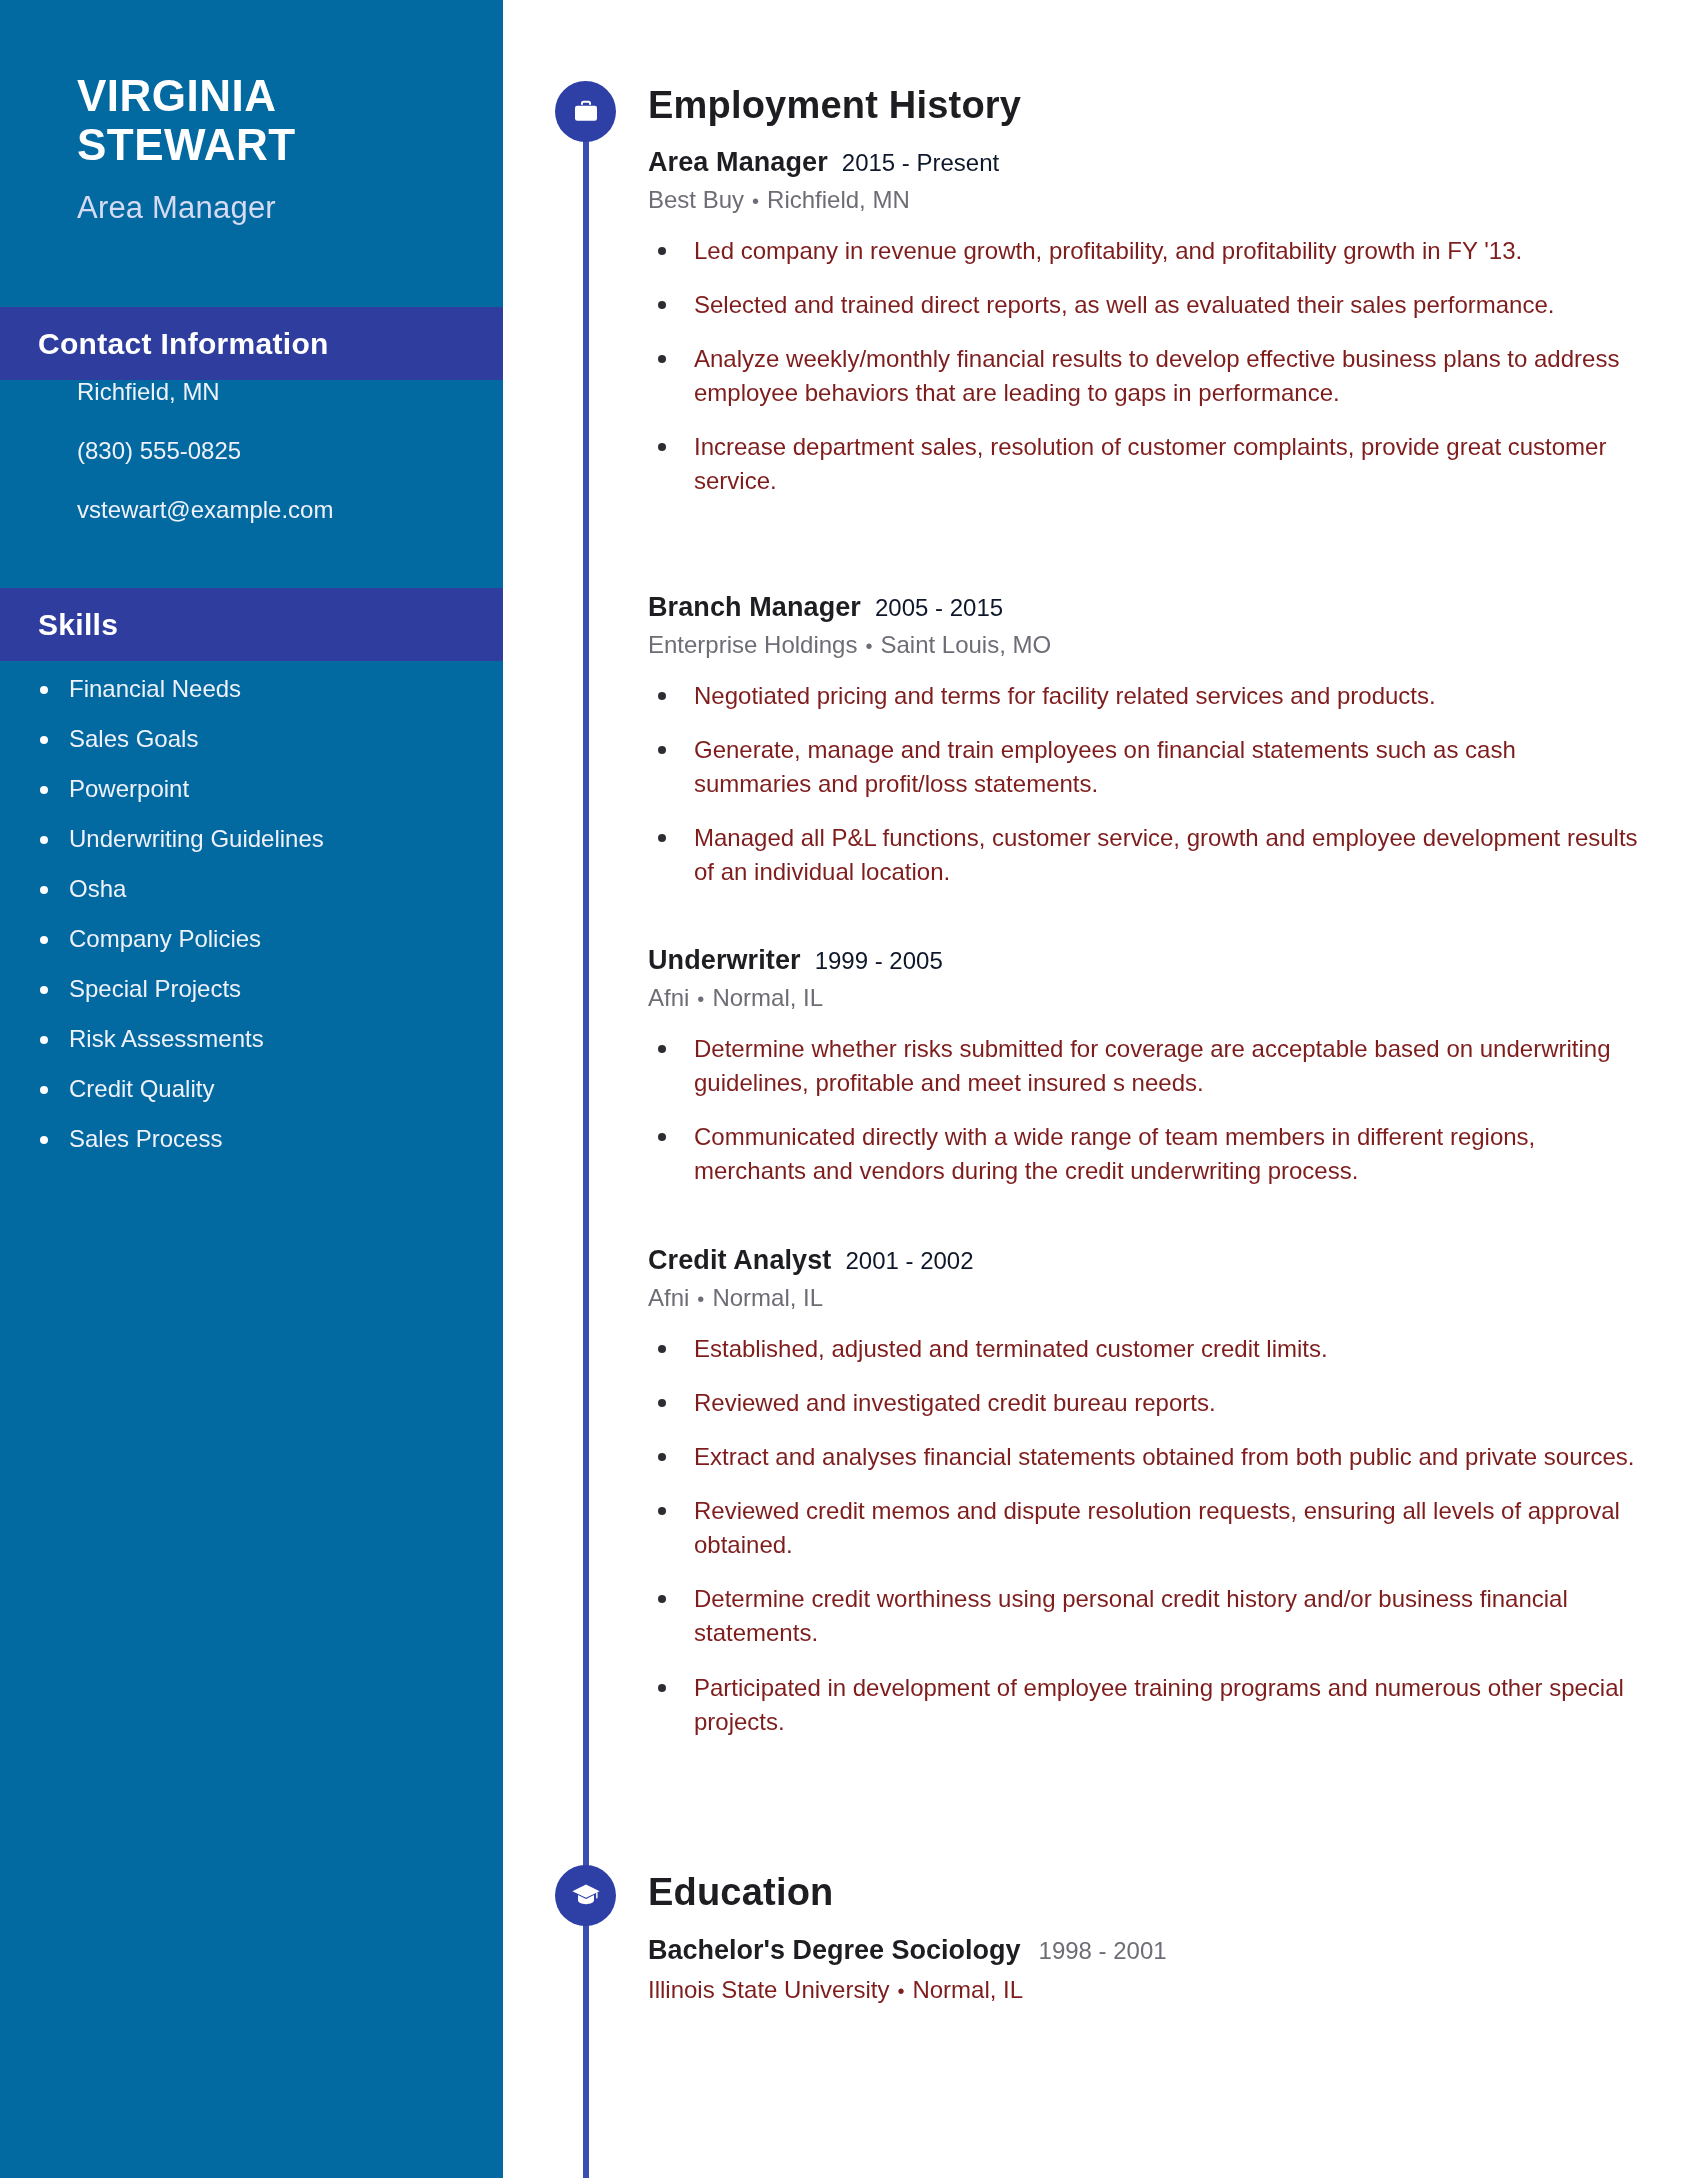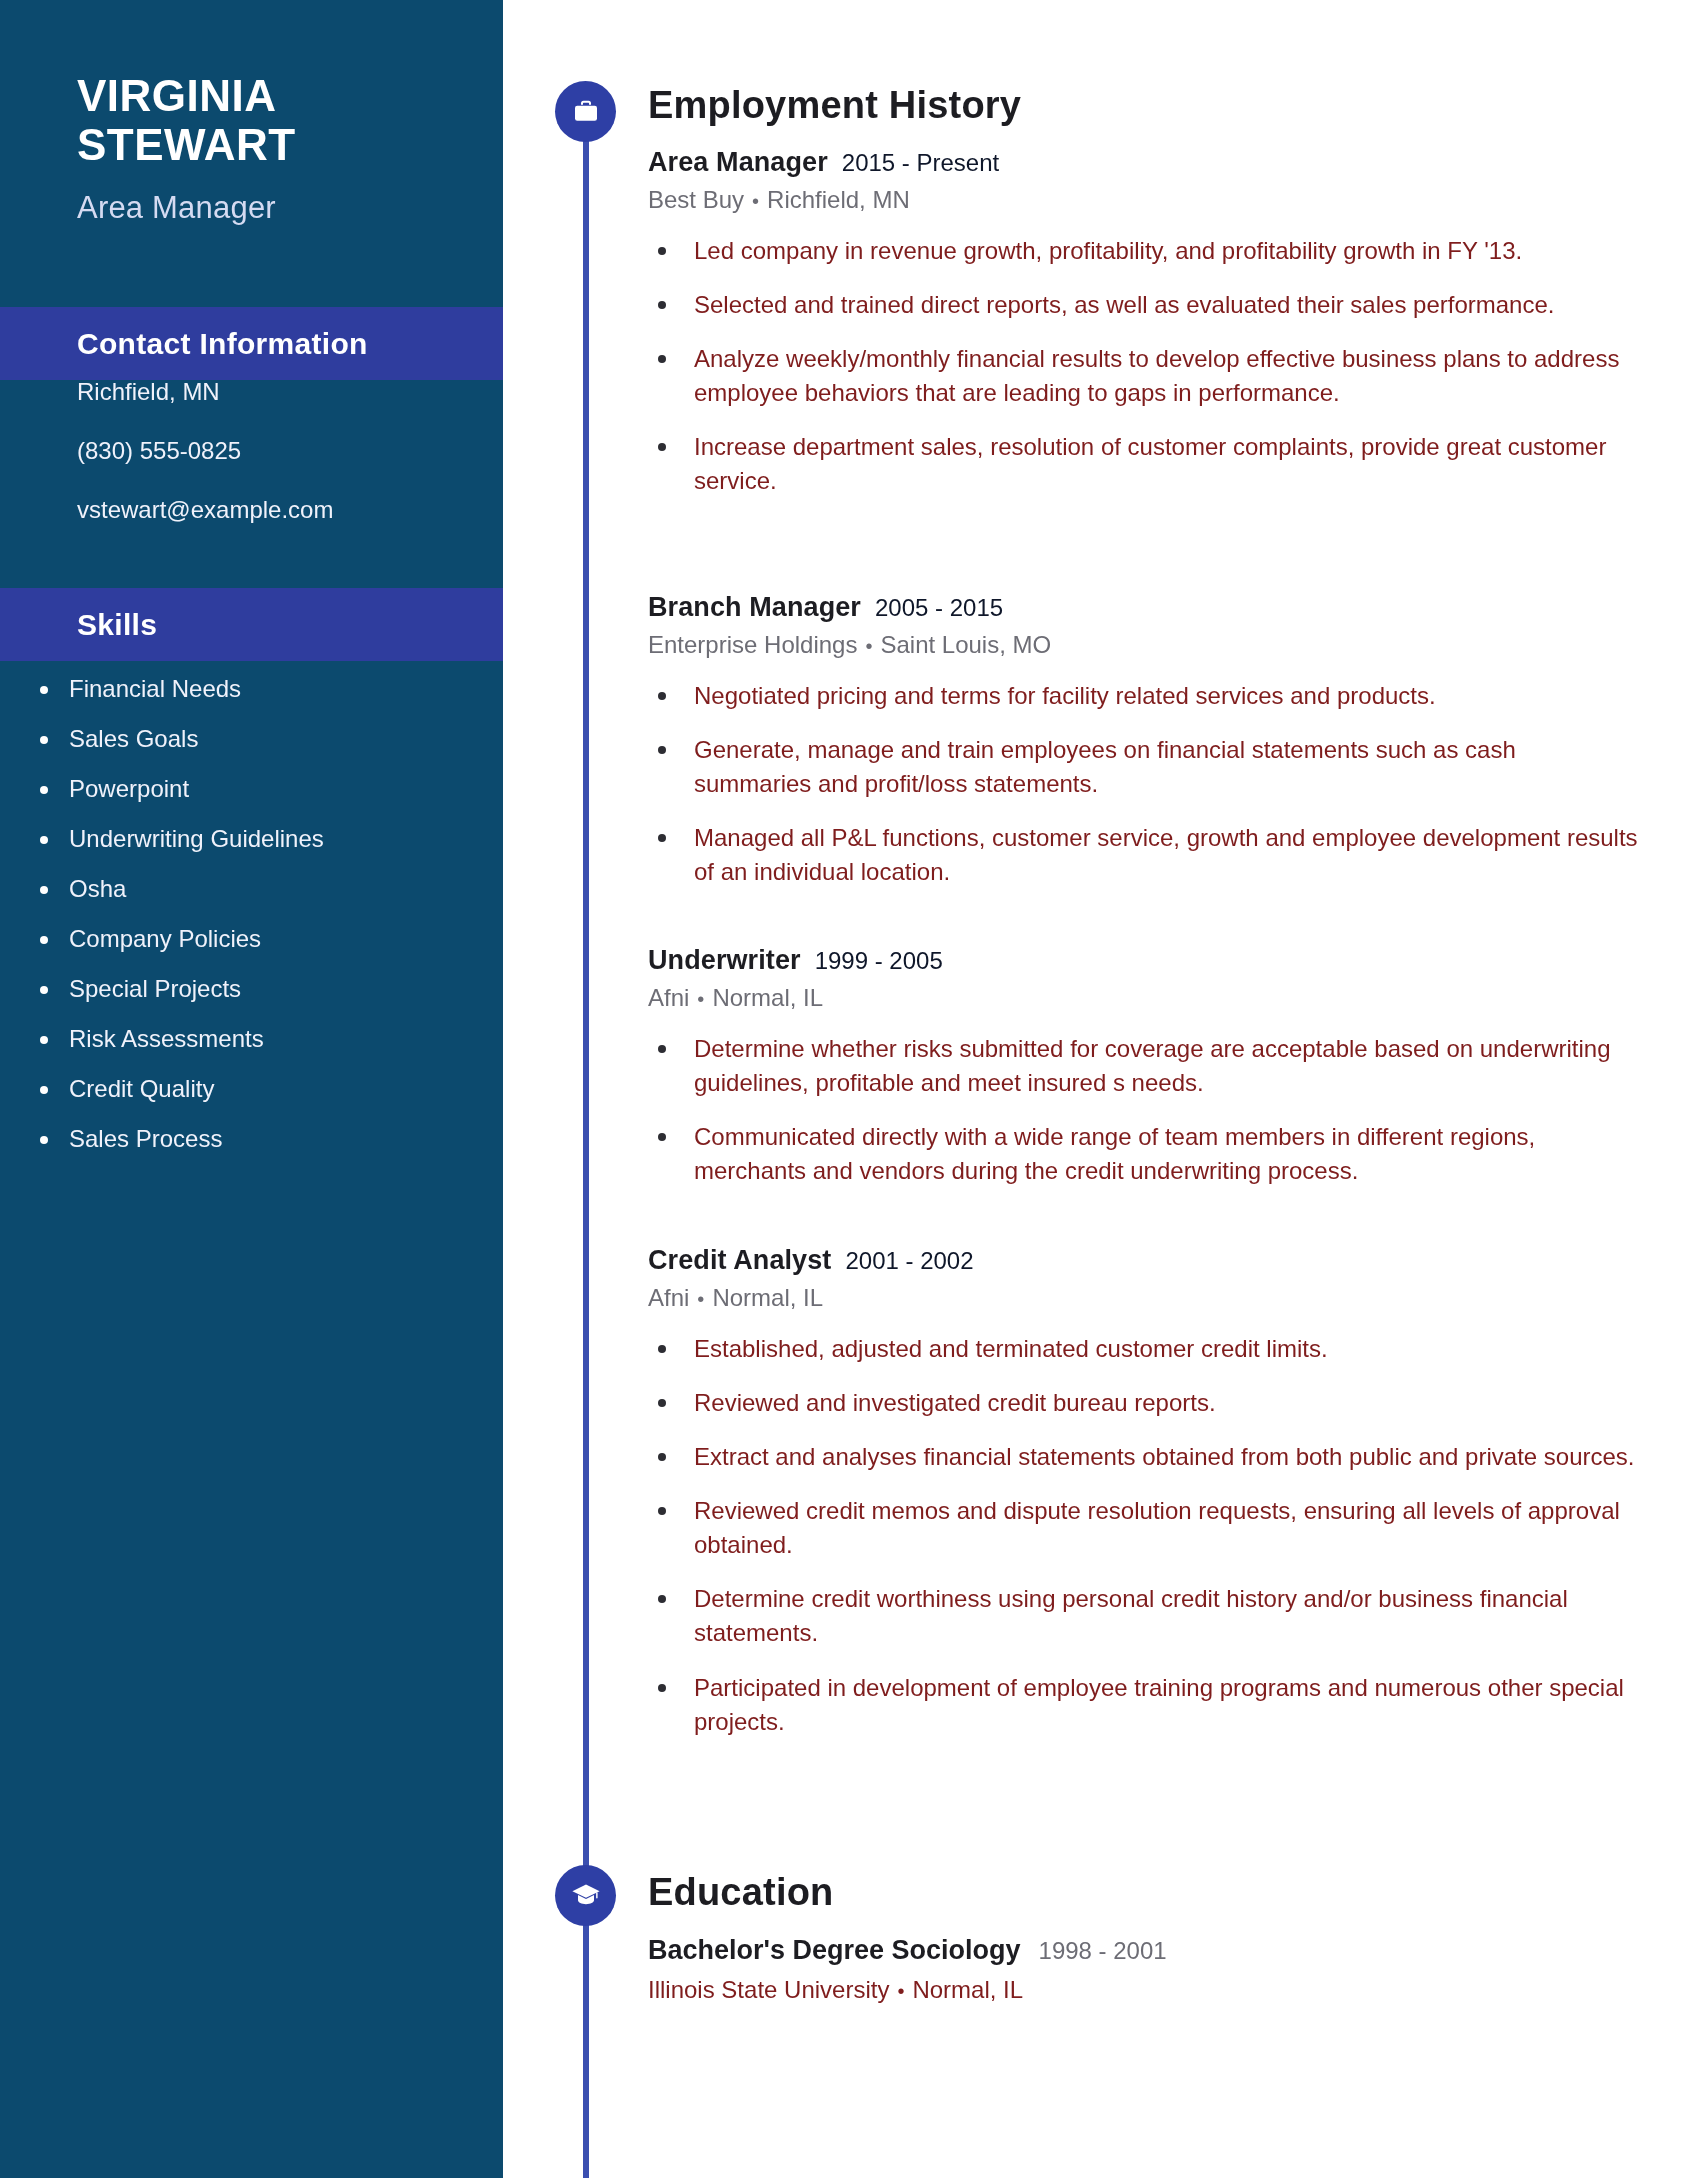--- a/index.html
+++ b/index.html
@@ -19,21 +19,21 @@
     overflow: hidden;
   }
 
   
   #sidebar {
     position: absolute;
     left: 0;
     top: 0;
     width: 503px;
     height: 2178px;
-    background: #0c4a6e;
+    background: #0369a1;
     color: #ffffff;
   }
 
   .name-block {
     padding: 71px 0 0 77px;
   }
   .name-line {
     font-size: 44px;
     font-weight: 700;
     line-height: 1.12;
@@ -46,21 +46,21 @@
     font-weight: 400;
     color: #d5dbf2;
     letter-spacing: 0.2px;
   }
 
   .band {
     background: #2f3d9e;
     height: 73px;
     display: flex;
     align-items: center;
-    padding-left: 77px;
+    padding-left: 38px;
   }
   .band-title {
     font-size: 30px;
     font-weight: 700;
     color: #ffffff;
     letter-spacing: 0.3px;
   }
 
   #contact-band { position: absolute; left: 0; top: 307px; width: 503px; }
   #contact-list {

